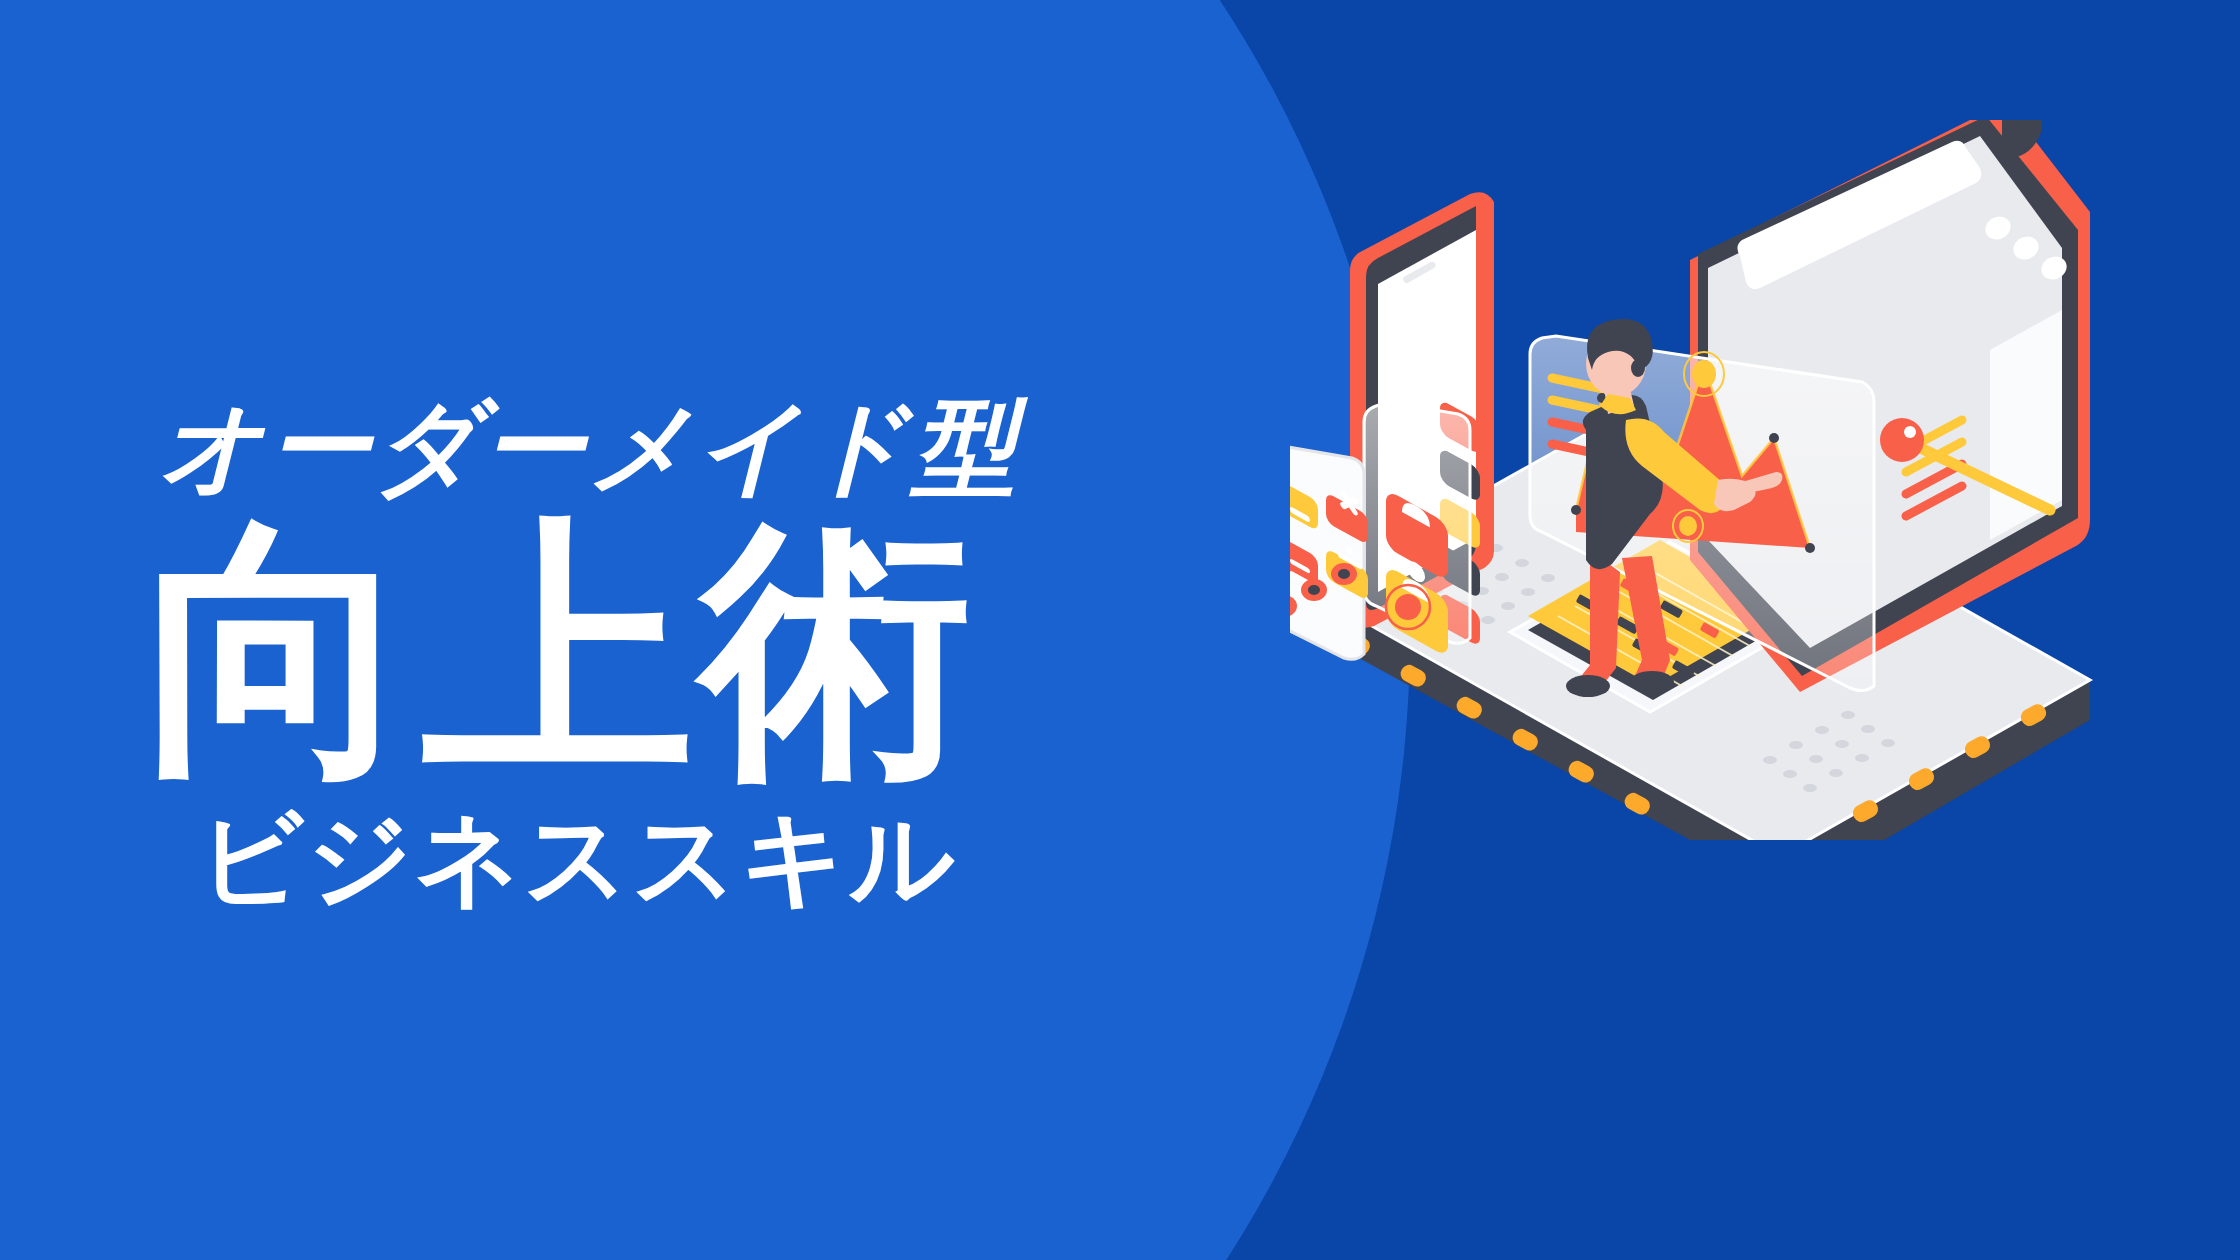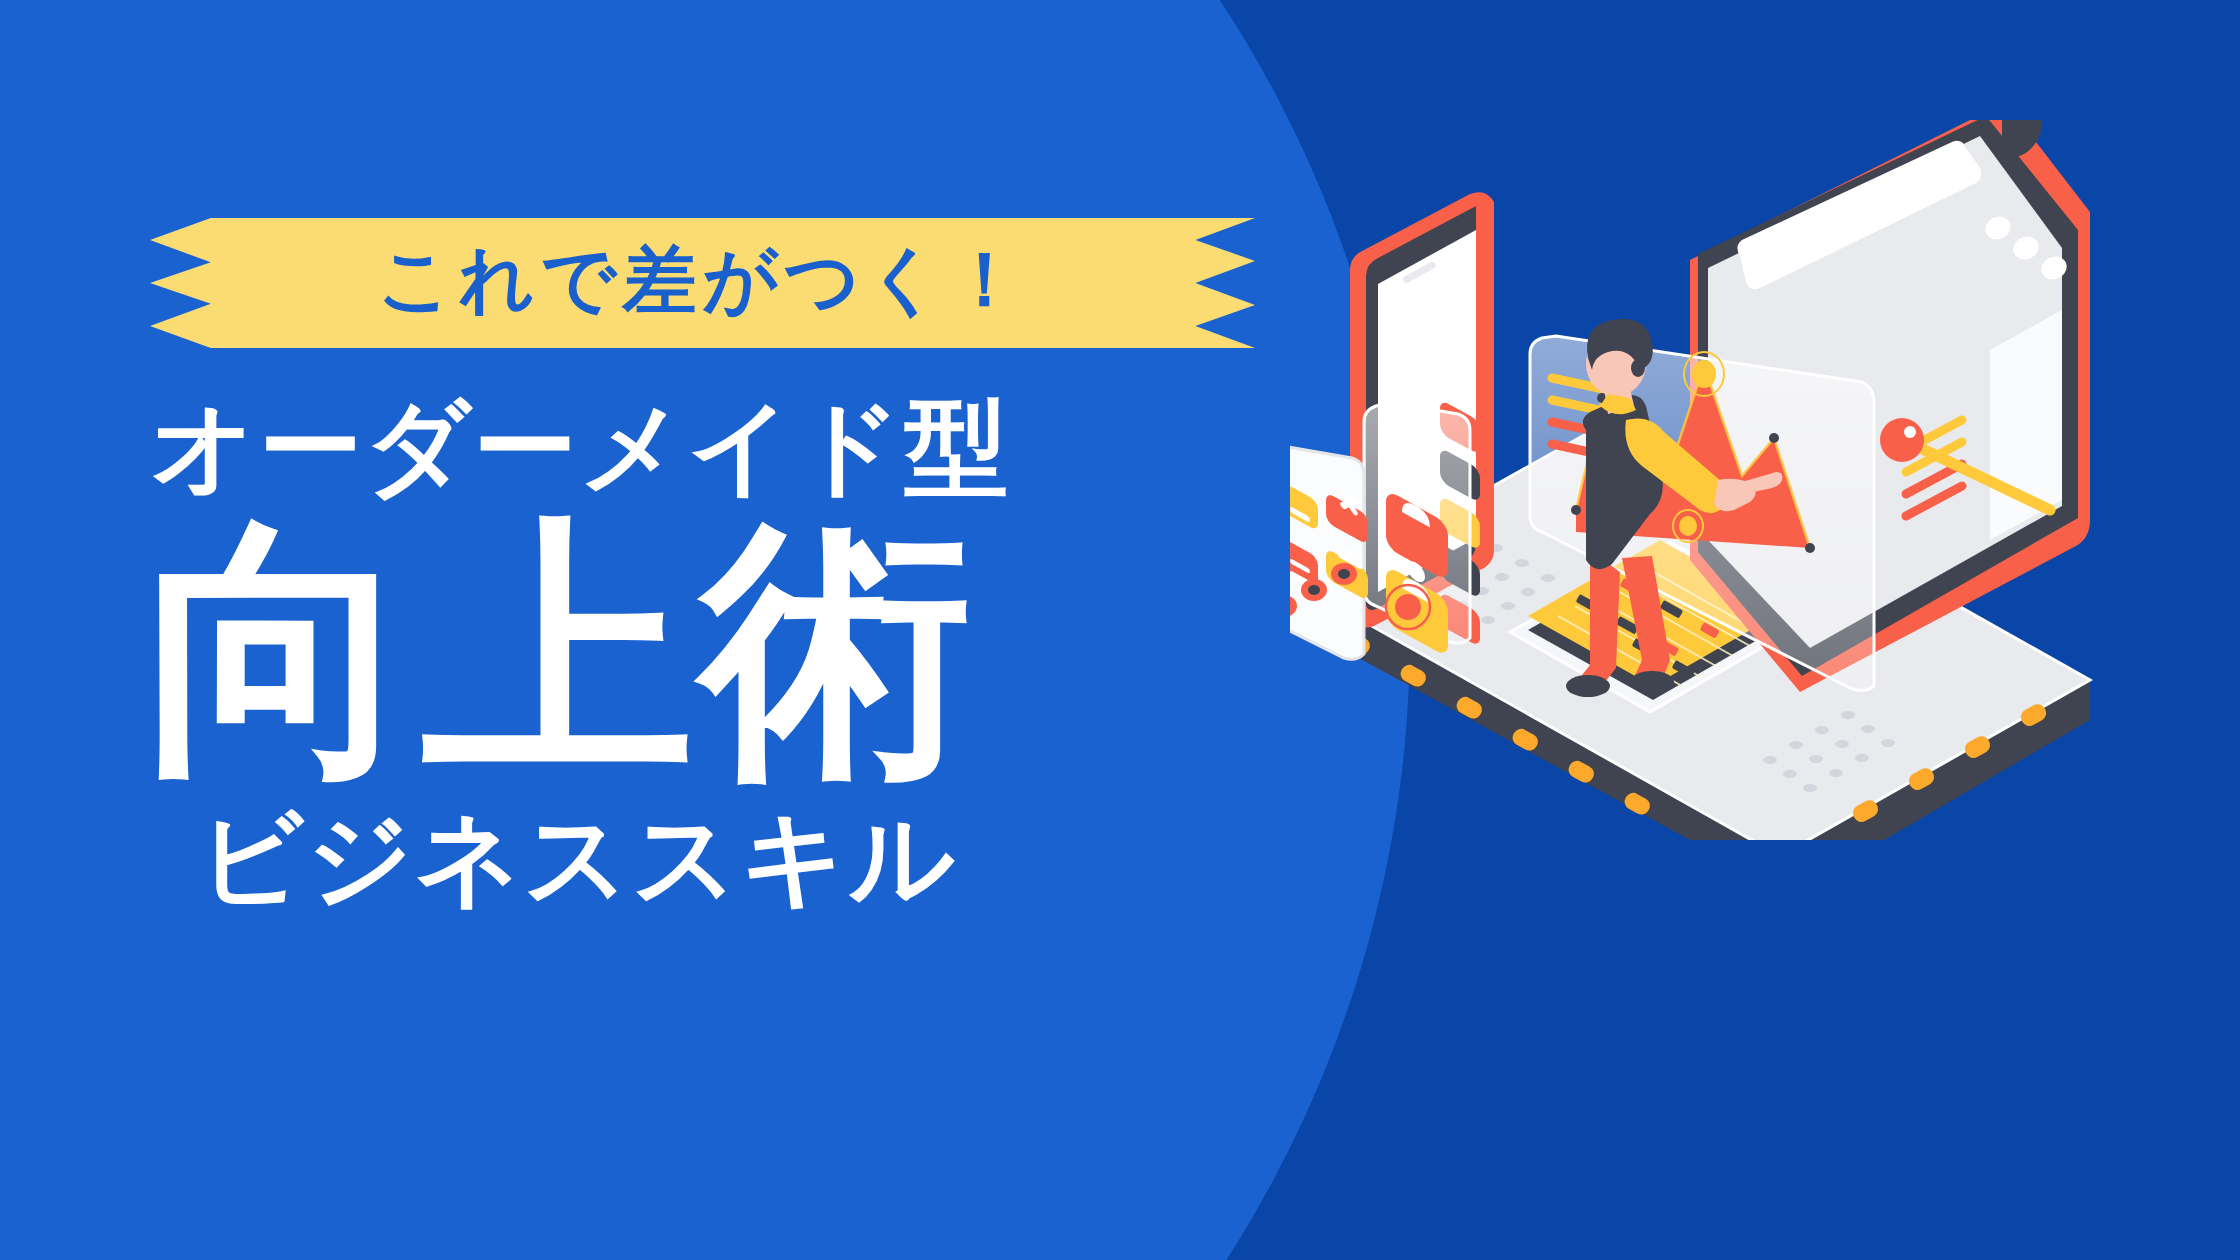--- a/index.html
+++ b/index.html
@@ -83,20 +83,22 @@
   }
   .hl-line {
     color: #ffffff;
     font-weight: 700;
     white-space: nowrap;
     line-height: 1.0;
   }
   .hl-sub1 {
     font-size: 104px;
     letter-spacing: 2px;
+    margin-left: 8px;
+    font-style: italic;
   }
   .hl-sub2 {
     font-size: 104px;
     letter-spacing: 2px;
     margin-top: 14px;
     margin-left: 48px;
   }
   .hl-main {
     font-size: 272px;
     letter-spacing: 6px;
@@ -116,24 +118,20 @@
   .illus svg { display: block; }
 </style>
 </head>
 <body>
 
 <div id="stage">
 
   <div class="bg-base"></div>
   <div class="bg-arc"></div>
 
-  <div class="ribbon-wrap">
-    <div class="ribbon-shape"></div>
-    <div class="ribbon-text">これで差がつく！</div>
-  </div>
 
   <div class="headline">
     <div class="hl-line hl-sub1">オーダーメイド型</div>
     <div class="hl-line hl-main">向上術</div>
     <div class="hl-line hl-sub2">ビジネススキル</div>
   </div>
 
   <div class="illus">
     <svg width="820" height="720" viewBox="0 0 820 720" xmlns="http://www.w3.org/2000/svg">
       <defs>

